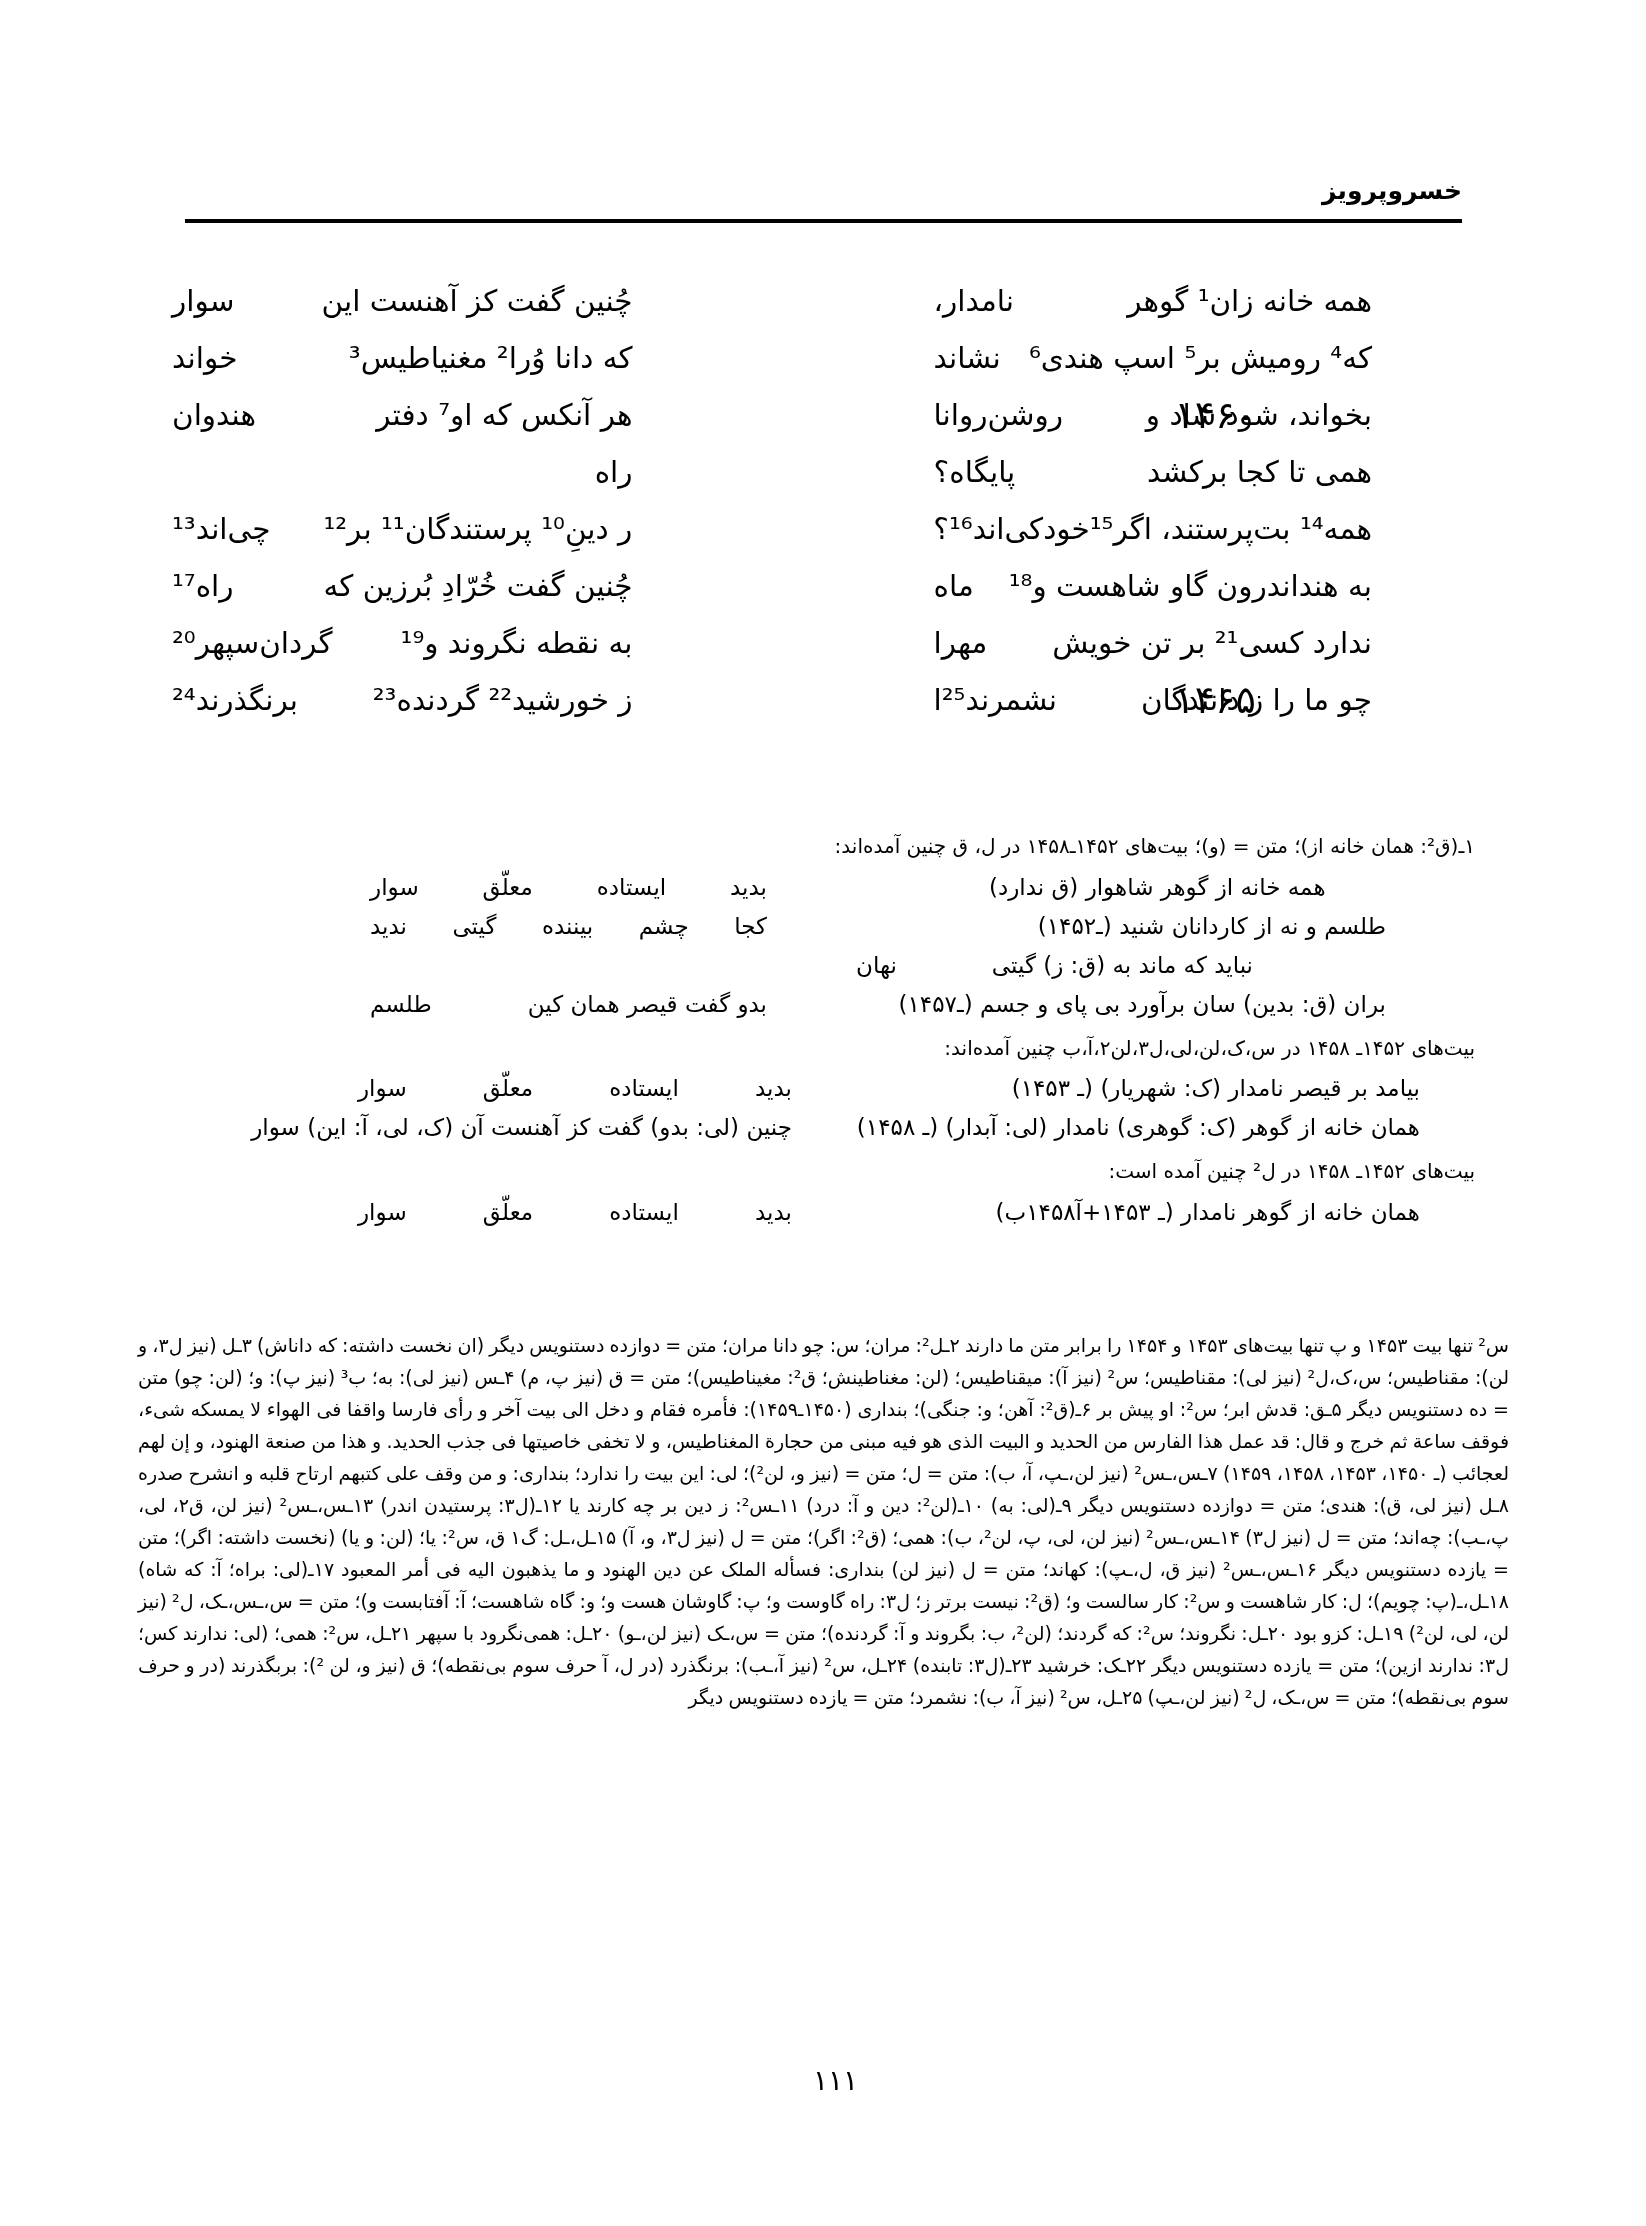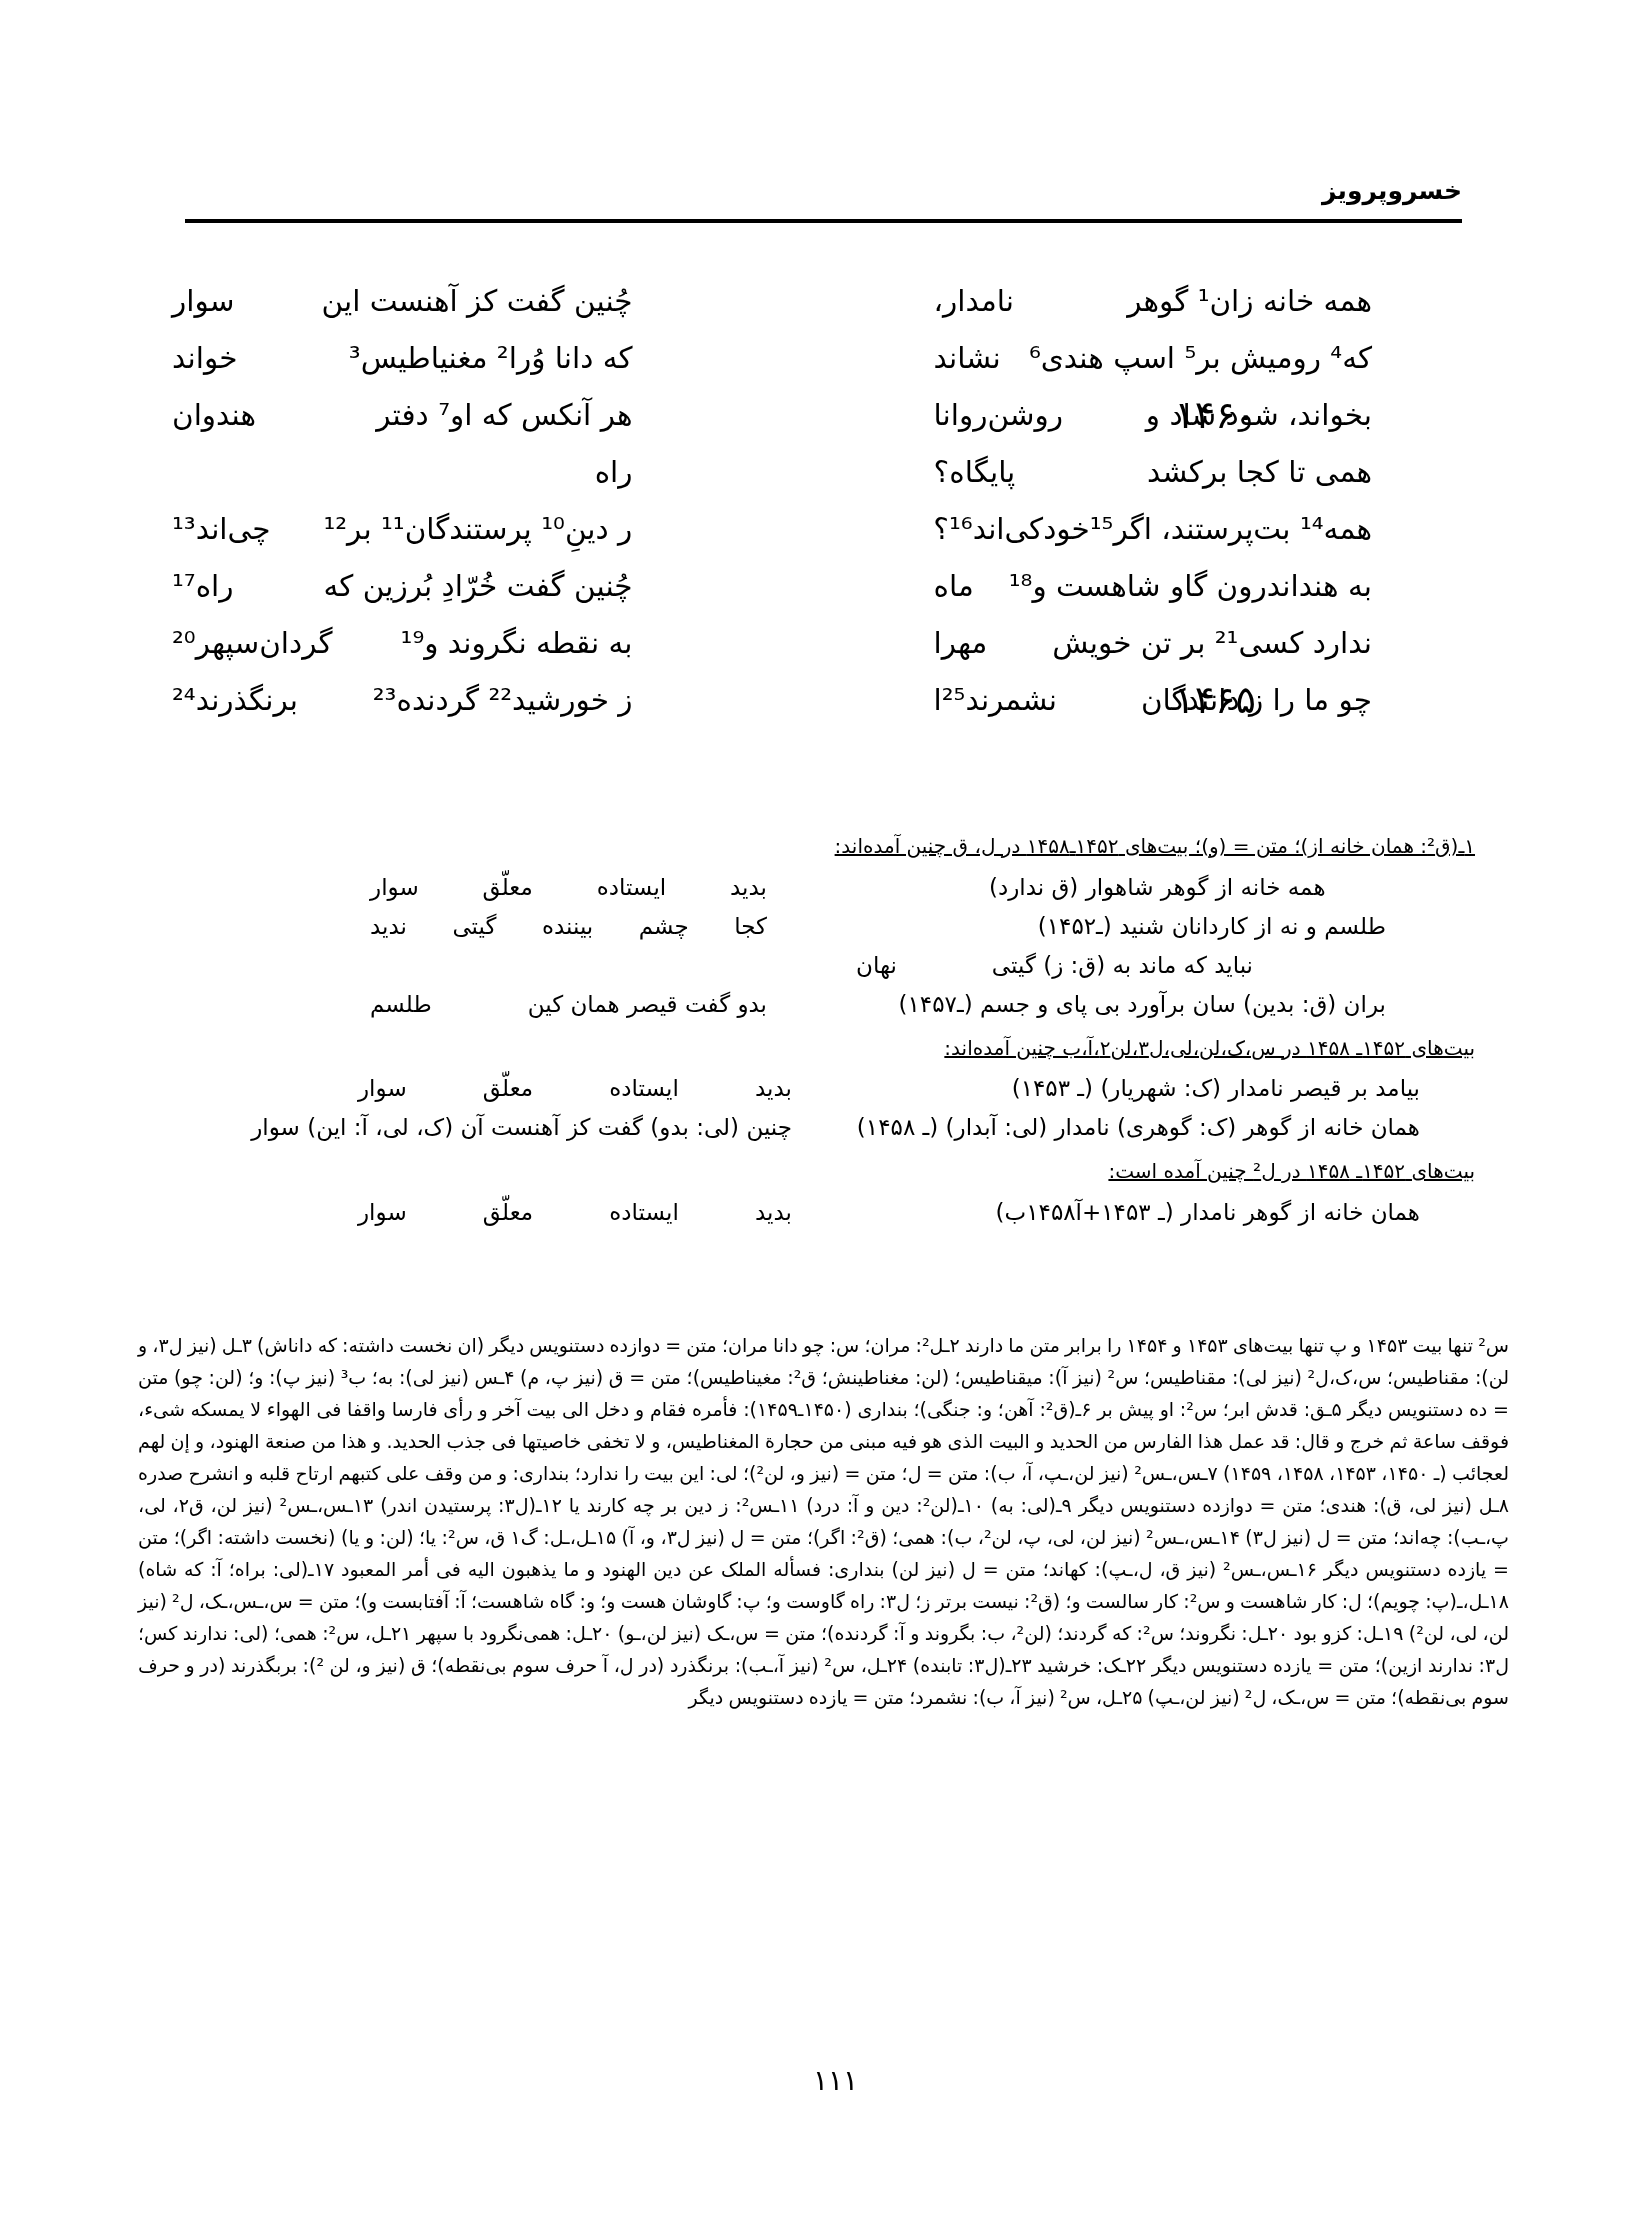--- a/index.html
+++ b/index.html
@@ -77,21 +77,20 @@
   .app{
     position:absolute;
     right:172px;left:172px;
     top:831px;
   }
   .app-intro{
     font-size:20px;
     line-height:31px;
     text-align:right;
     white-space:nowrap;
-    text-decoration:underline;
   }
 
   
   .var-rows{ margin-top:5.5px; }
   .var-row{
     display:flex;
     flex-direction:row;
     height:39px;
     font-size:23px;
     line-height:39px;

